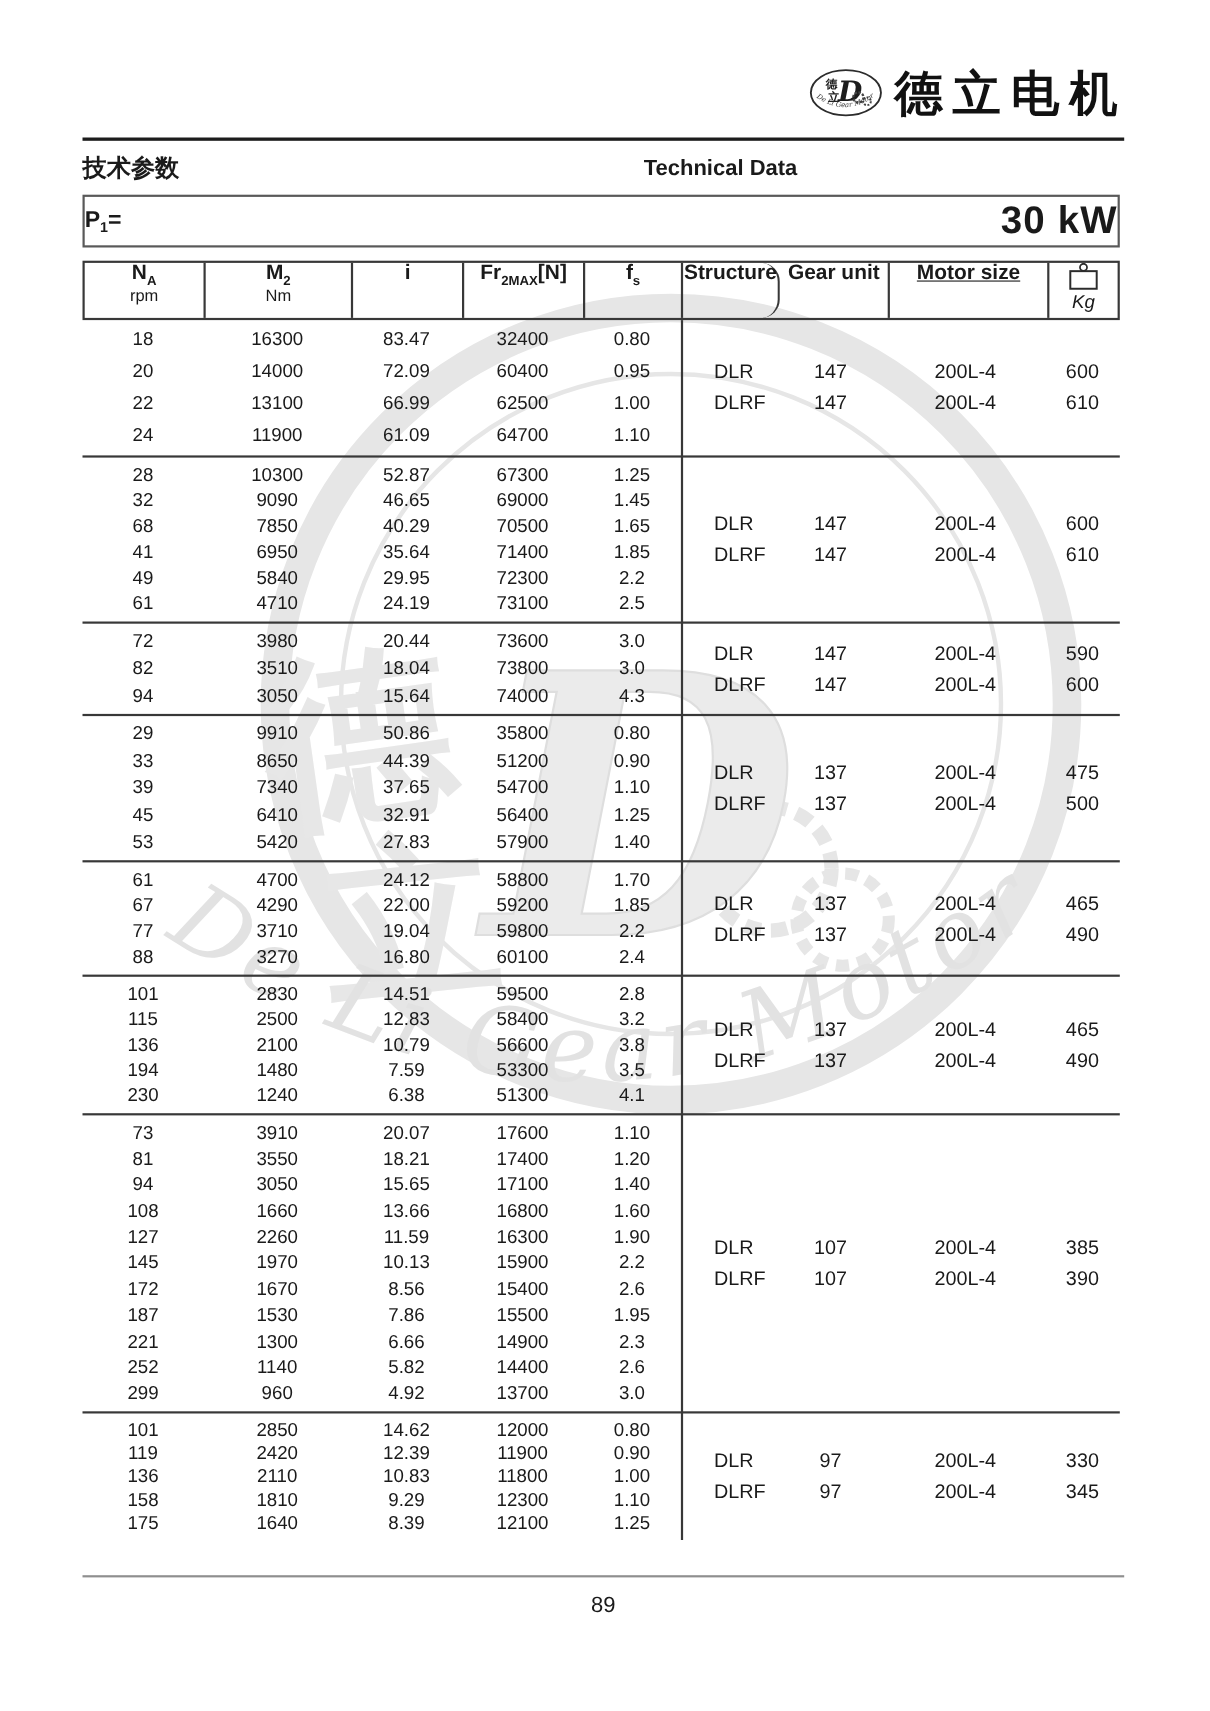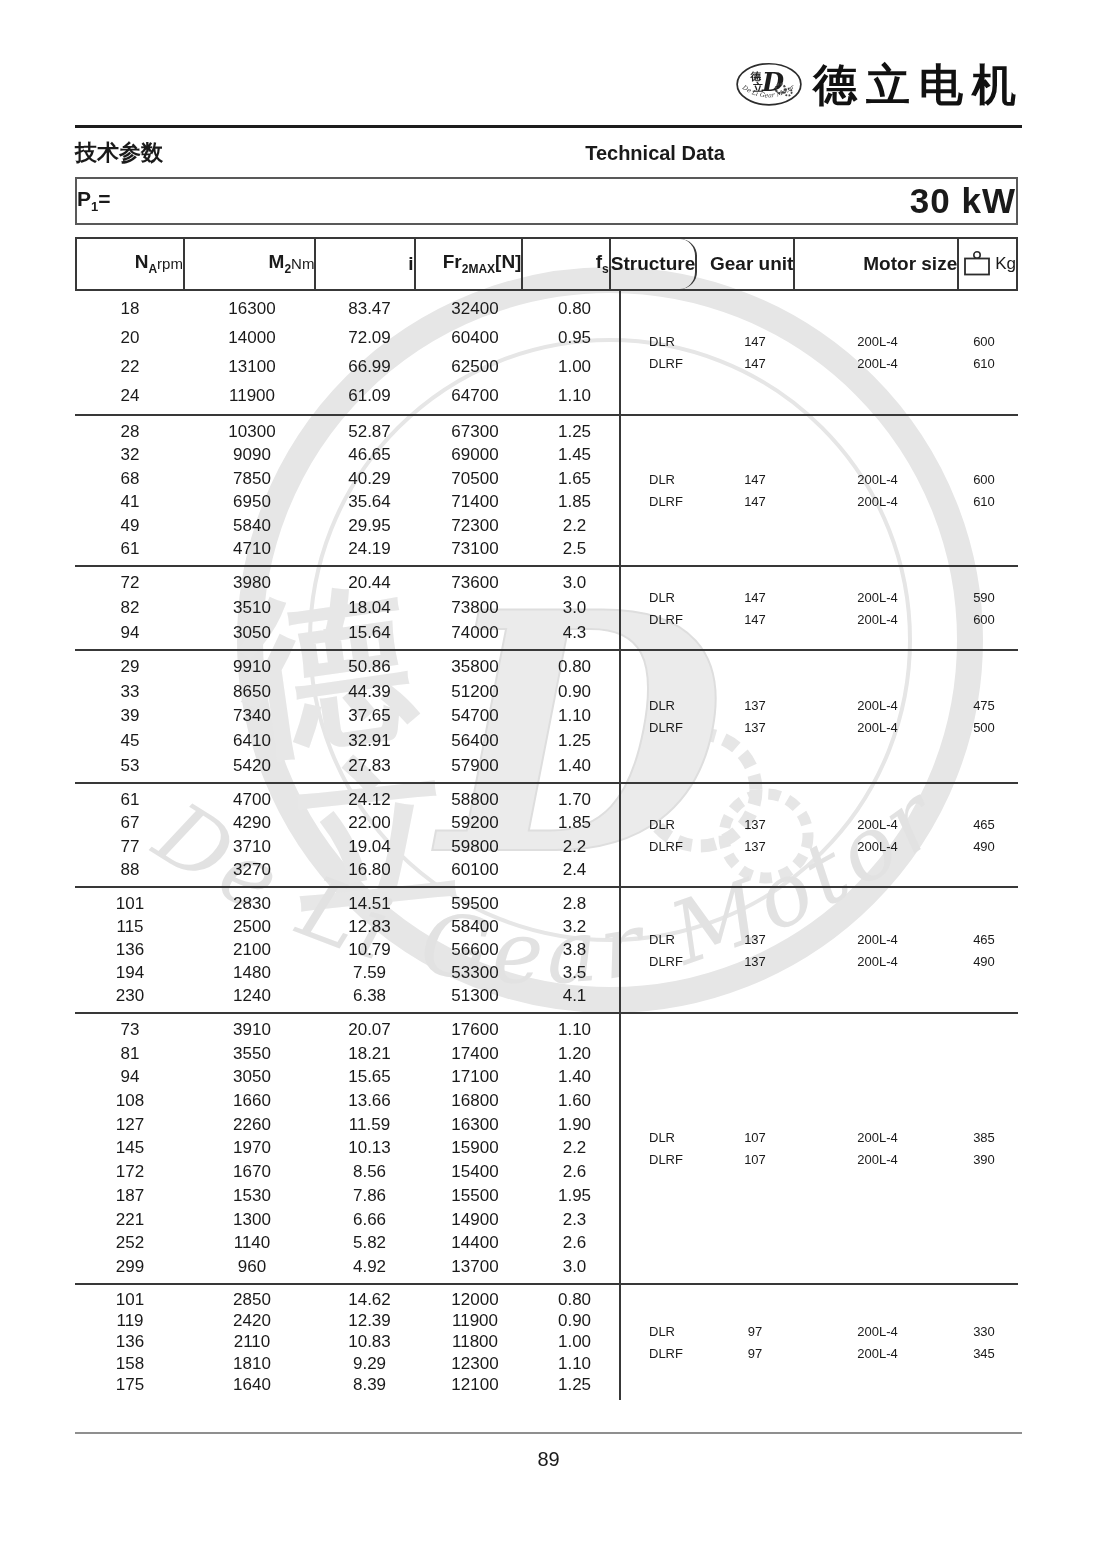--- a/index.html
+++ b/index.html
@@ -25,45 +25,45 @@
   .title-box{position:absolute;left:75px;top:177px;width:943px;height:48px;
              border:2px solid #595959;display:flex;align-items:center;justify-content:space-between;
              background:transparent;z-index:1;box-sizing:border-box;}
   .p1{font-size:21px;font-weight:bold;}
   .p1 sub{font-size:13px;}
   .power{font-size:35px;font-weight:bold;letter-spacing:1px;margin-left:8px;}
 
   
   .thead{position:absolute;left:75px;top:237px;width:943px;height:54px;display:flex;
          border:2px solid #383838;box-sizing:border-box;z-index:1;background:transparent;}
-  .th{border-right:2px solid #383838;box-sizing:border-box;display:flex;flex-direction:row;
-      align-items:center;justify-content:flex-end;line-height:1.1;}
+  .th{border-right:2px solid #383838;box-sizing:border-box;display:flex;flex-direction:column;
+      align-items:center;justify-content:flex-start;line-height:1.1;}
   .th:last-child{border-right:none;}
   .th .sym{font-size:19px;font-weight:bold;}
   .th .sym sub{font-size:12px;font-weight:bold;}
   .th .unit{font-size:15px;font-weight:normal;}
   .th-label{font-size:19px;font-weight:bold;}
   .c-na{width:110px;} .c-m2{width:134px;} .c-i{width:101px;} .c-fr{width:110px;}
-  .c-fs{width:89px;} .c-st{width:88px;border-radius:17px;} .c-gu{width:100px;} .c-ms{width:167px;}
+  .c-fs{width:89px;} .c-st{width:88px;border-radius:17px;} .c-gu{width:100px;} .c-ms{width:145px;text-decoration:underline;}
   .c-kg{flex:1;}
   .kg-icon{display:block;margin-bottom:1px;}
-  .c-kg .unit{font-size:17px;}
+  .c-kg .unit{font-size:17px;font-style:italic;}
 
   
   .data-area{position:absolute;left:75px;top:291px;width:943px;height:1109px;z-index:1;}
   .v-divider{position:absolute;left:544px;top:0;width:2px;height:1109px;background:#383838;}
   .block{display:flex;border-bottom:2px solid #383838;box-sizing:border-box;}
   .block.last{border-bottom:none;}
   .block-left{width:546px;display:flex;flex-direction:column;justify-content:space-around;
               padding:4px 0;box-sizing:border-box;}
   .data-row{display:flex;}
   .cell{display:inline-block;text-align:center;font-size:17px;}
   .c0{width:110px;} .c1{width:134px;} .c2{width:101px;} .c3{width:110px;} .c4{width:89px;}
   .block-right{flex:1;display:flex;flex-direction:column;justify-content:center;gap:7px;}
-  .struct-row{display:flex;font-size:13px;}
+  .struct-row{display:flex;font-size:18px;}
   .s-structure{width:84px;padding-left:28px;box-sizing:border-box;text-align:left;}
   .s-gear{width:100px;text-align:center;}
   .s-motor{width:145px;text-align:center;}
   .s-weight{flex:1;text-align:center;}
 
   
   .footer-rule{position:absolute;left:75px;top:1432px;width:947px;height:2px;background:#8f8f8f;z-index:1;}
   .page-num{position:absolute;left:75px;top:1448px;width:947px;text-align:center;
             font-size:20px;z-index:1;}
 </style>

